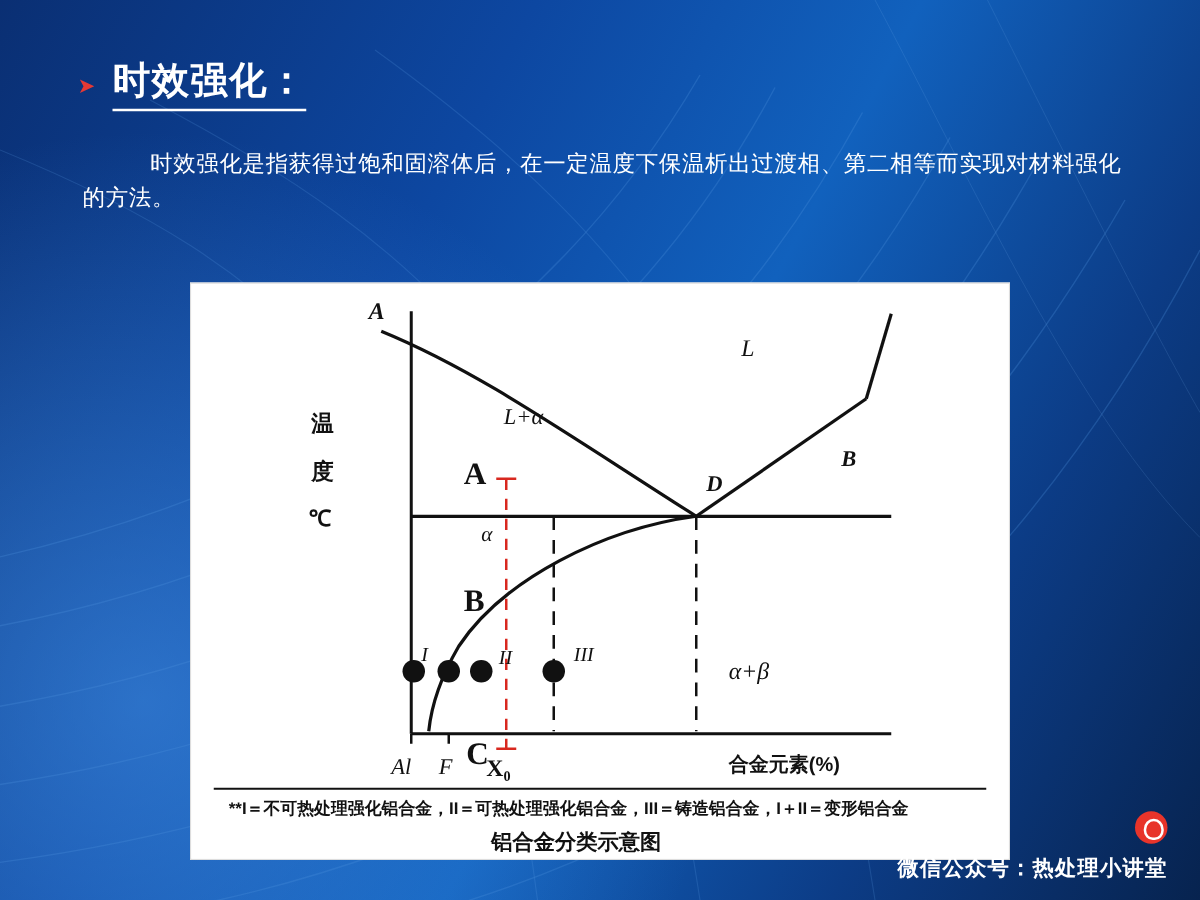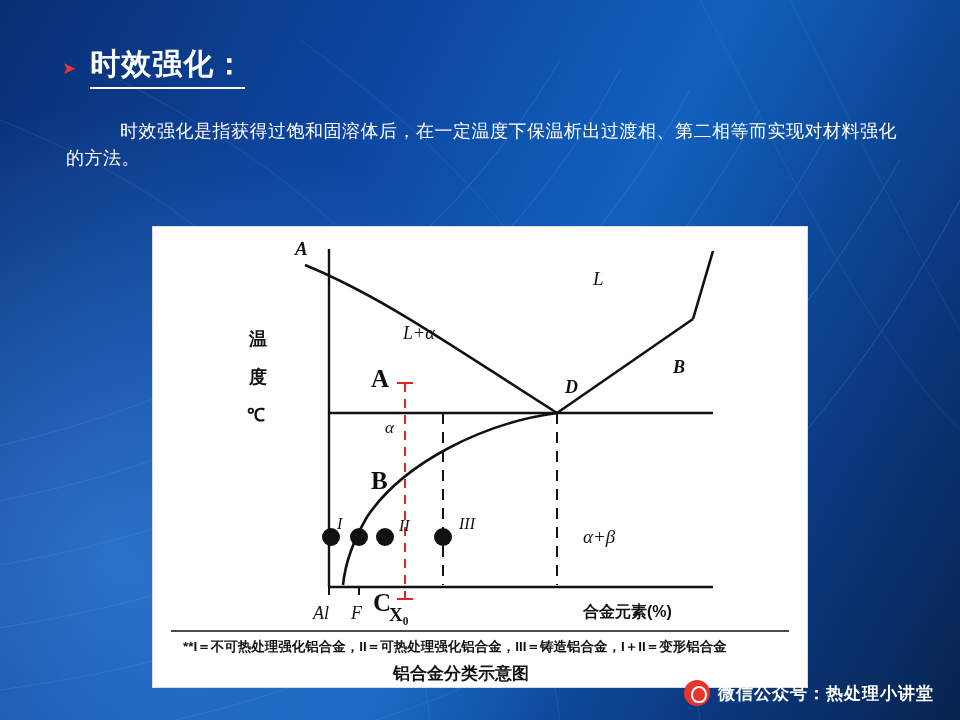--- a/index.html
+++ b/index.html
@@ -73,22 +73,23 @@
     background: #ffffff;
     border: 1px solid #dddddd;
   }
   #figure svg { display: block; }
   
   .watermark {
     position: absolute;
     right: 26px;
     bottom: 14px;
     display: flex;
-    align-items: center;
+    align-items: flex-end;
     gap: 8px;
+    flex-direction: column;
   }
   .wm-logo {
     width: 26px; height: 26px;
     border-radius: 50%;
     background: #e8342a;
     position: relative;
     flex: 0 0 auto;
   }
   .wm-logo::before {
     content: "";

